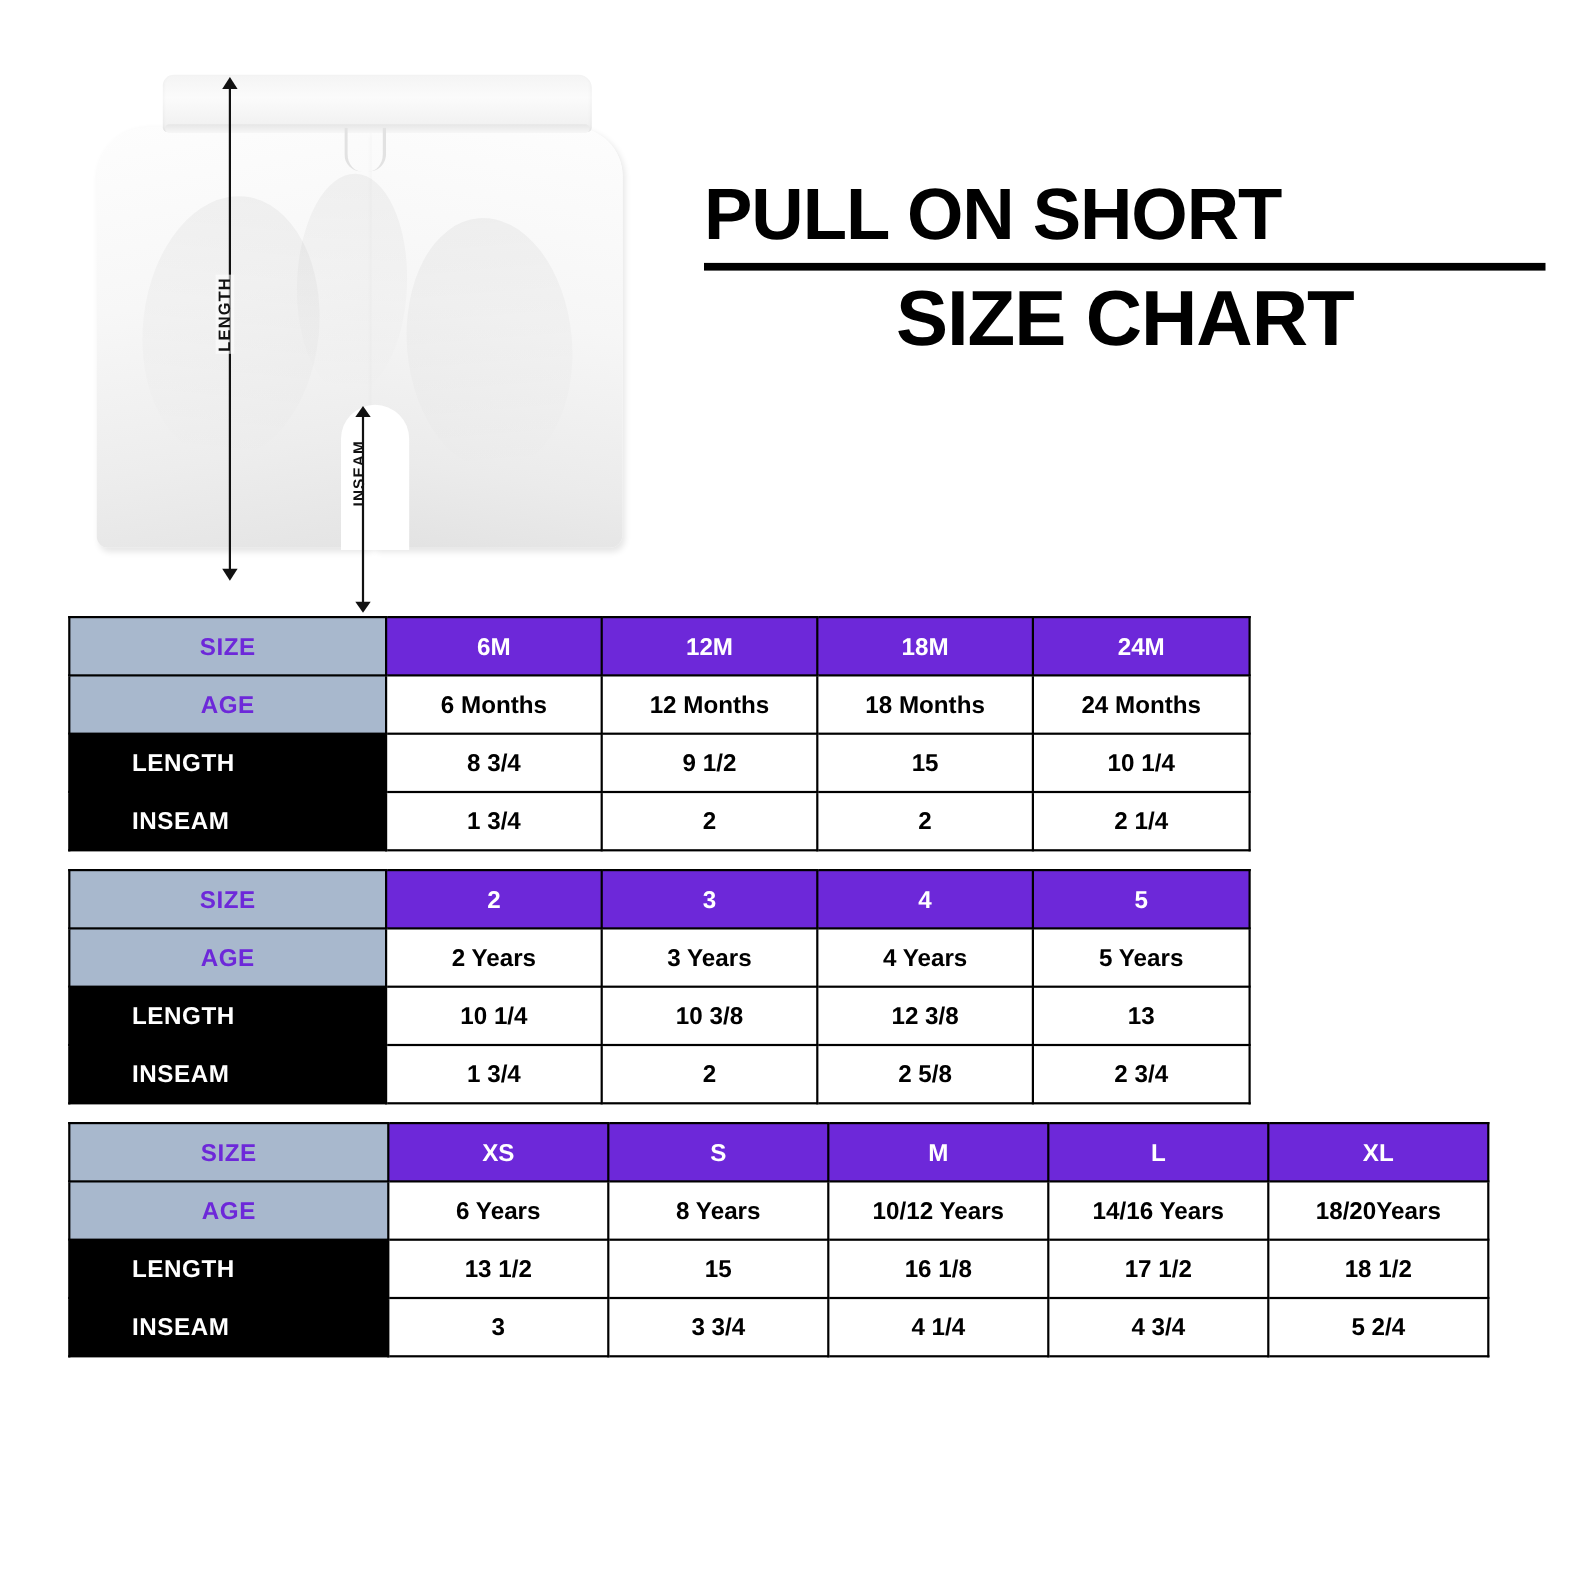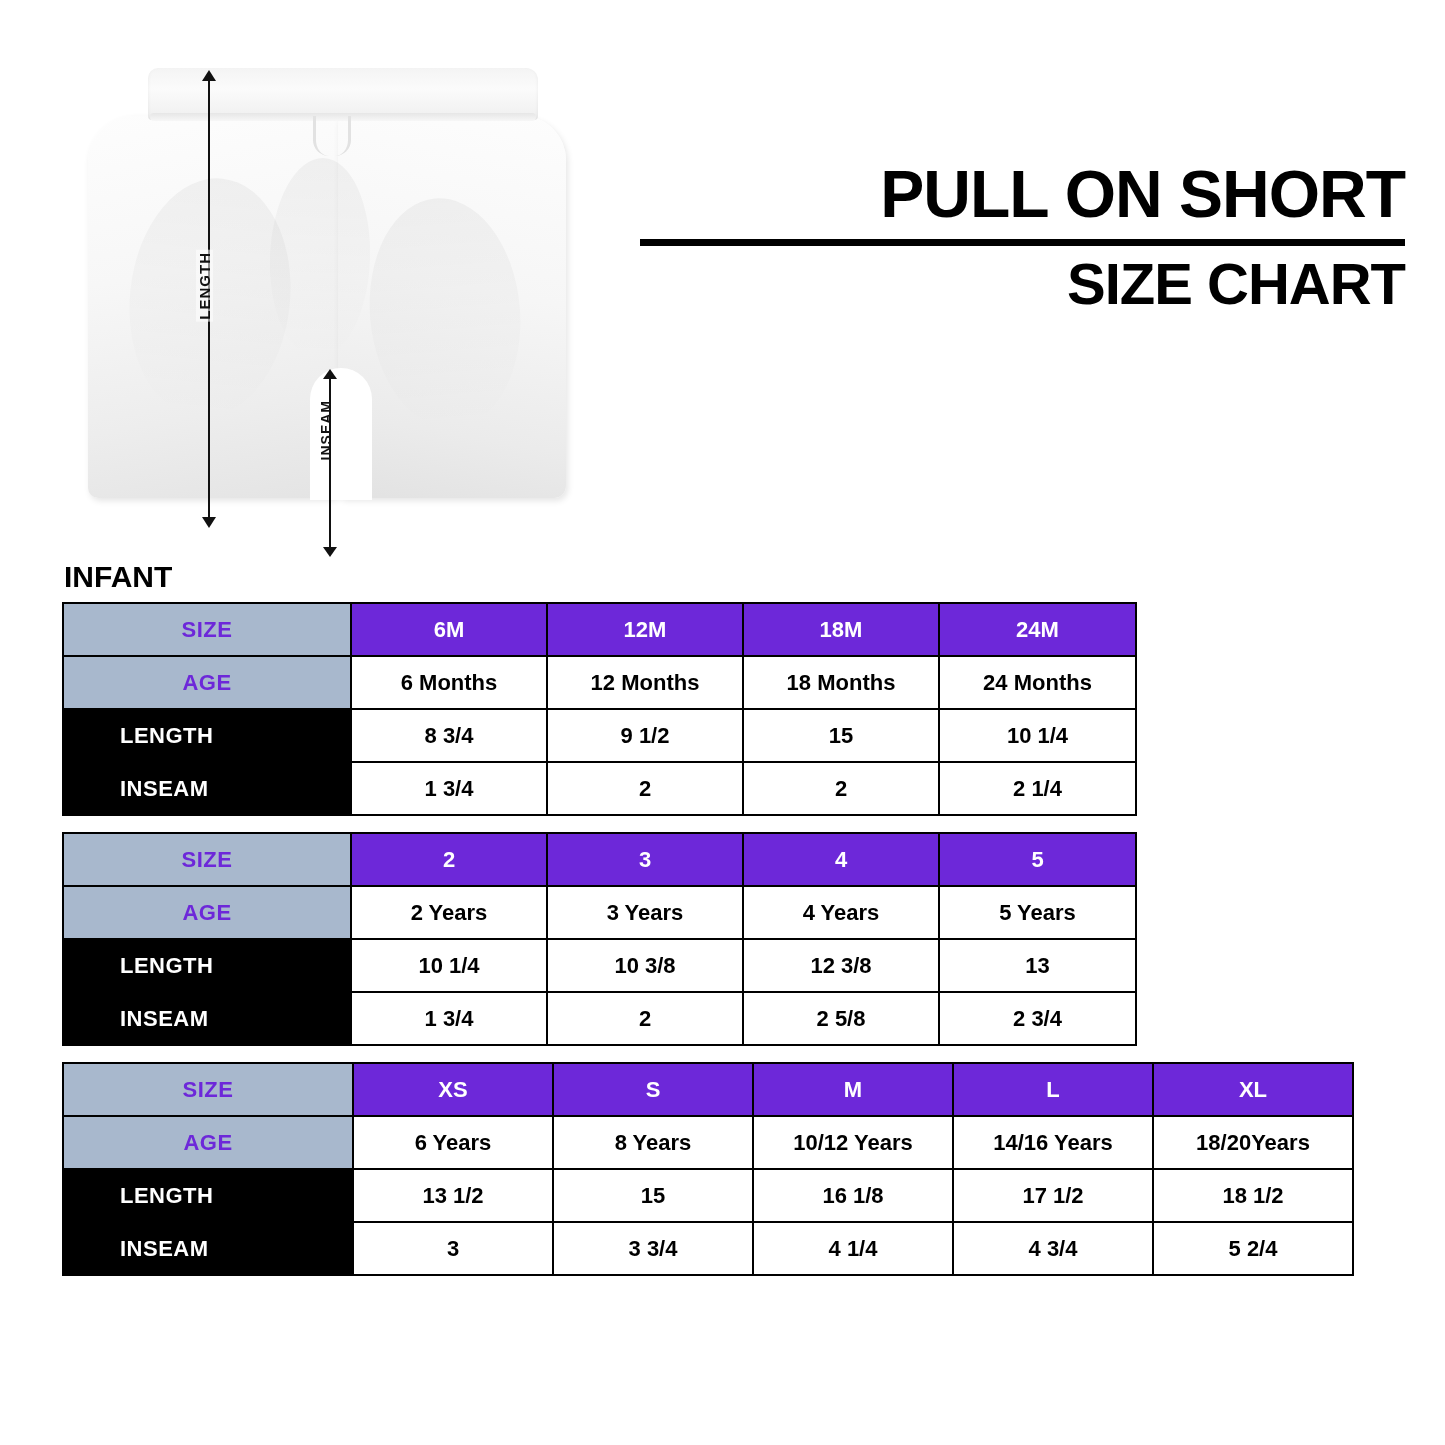--- a/index.html
+++ b/index.html
@@ -173,33 +173,33 @@
 
   .title-block {
     flex: 1;
     padding: 150px 40px 0 30px;
     box-sizing: border-box;
   }
   .title-line1 {
     font-size: 66px;
     font-weight: 800;
     letter-spacing: -1px;
-    text-align: right;
+    text-align: left;
     line-height: 1.05;
   }
   .title-rule {
     height: 7px;
     background: #000;
     margin: 10px 0 8px 0;
   }
   .title-line2 {
-    font-size: 58px;
+    font-size: 71px;
     font-weight: 800;
     letter-spacing: -1px;
-    text-align: right;
+    text-align: center;
     line-height: 1.05;
   }
 
   
   .tables {
     padding: 0 62px;
     box-sizing: border-box;
   }
   .section { margin-bottom: 16px; }
   .section-title {
@@ -272,21 +272,20 @@
     <div class="title-line1">PULL ON SHORT</div>
     <div class="title-rule"></div>
     <div class="title-line2">SIZE CHART</div>
   </div>
 
 </div>
 
 <div class="tables">
 
   <div class="section">
-    <div class="section-title">INFANT</div>
     <table class="tbl-infant">
       <colgroup>
         <col style="width:288px">
           <col style="width:196px">
           <col style="width:196px">
           <col style="width:196px">
           <col style="width:197px">
       </colgroup>
       <tbody>
         <tr>

